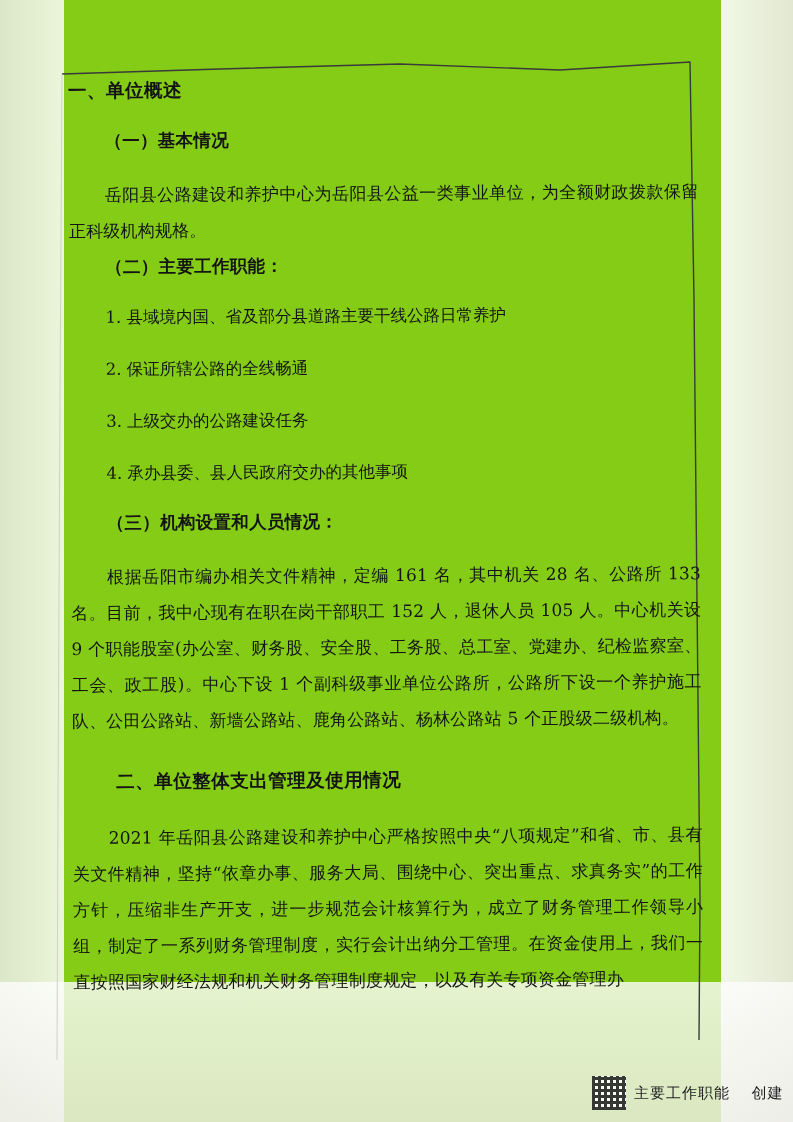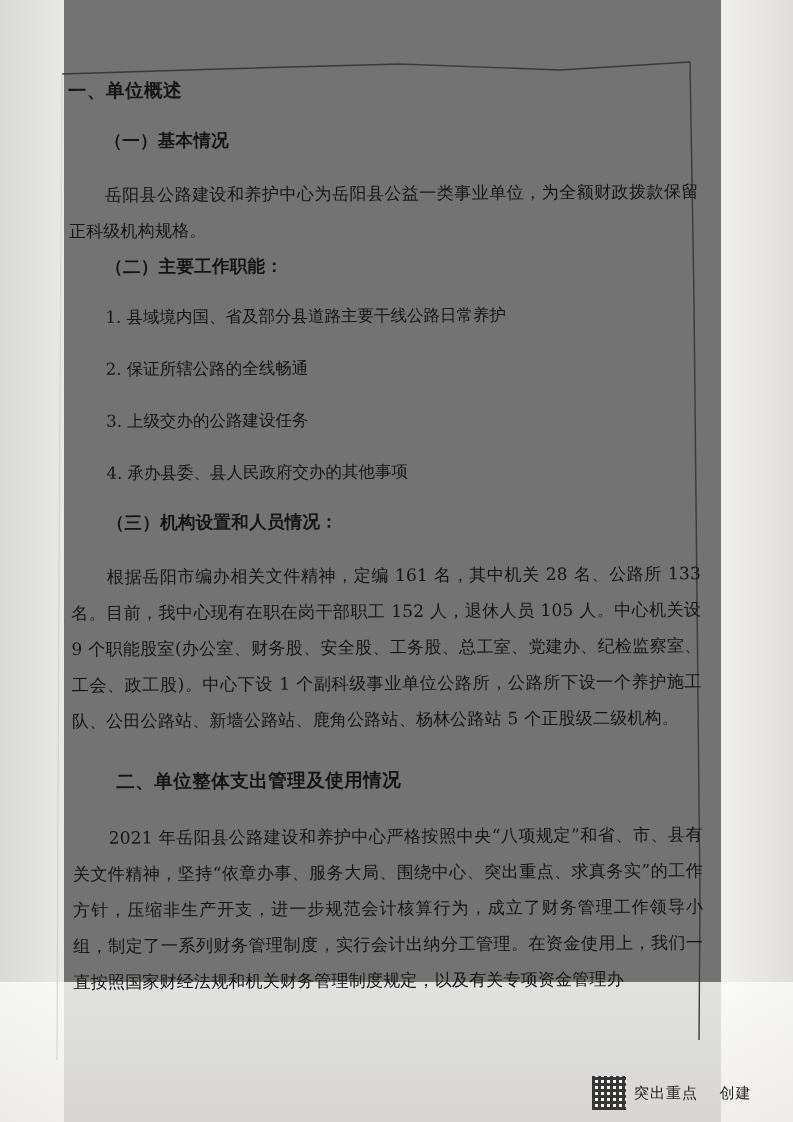--- a/index.html
+++ b/index.html
@@ -15,21 +15,21 @@
     font-family: "DejaVu Serif", "Liberation Serif", serif;
     color: #141414;
   }
 
   
   #page {
     position: absolute;
     left: 0; top: 0;
     width: 793px;
     height: 1122px;
-    background: #737373;
+    background: #84cc16;
   }
 
   
   #scan-shade-left {
     position: absolute;
     left: 0; top: 0;
     width: 64px; height: 1122px;
     background: linear-gradient(to right, #ebebe8 0%, #fdfdfc 100%);
     opacity: .85;
   }
@@ -166,19 +166,19 @@
 
     <div class="h1 second">二、单位整体支出管理及使用情况</div>
 
     <div class="p indent block">2021 年岳阳县公路建设和养护中心严格按照中央“八项规定”和省、市、县有关文件精神，坚持“依章办事、服务大局、围绕中心、突出重点、求真务实”的工作方针，压缩非生产开支，进一步规范会计核算行为，成立了财务管理工作领导小组，制定了一系列财务管理制度，实行会计出纳分工管理。在资金使用上，我们一直按照国家财经法规和机关财务管理制度规定，以及有关专项资金管理办</div>
 
   </div>
 
   <div id="footer-stamp">
     <div id="qr"></div>
     <div id="stamp-text">
-      <span>突出重点</span>
+      <span>主要工作职能</span>
       <span class="stamp-sep"></span>
       <span>创建</span>
     </div>
   </div>
 
 </div>
 
 </body></html>

